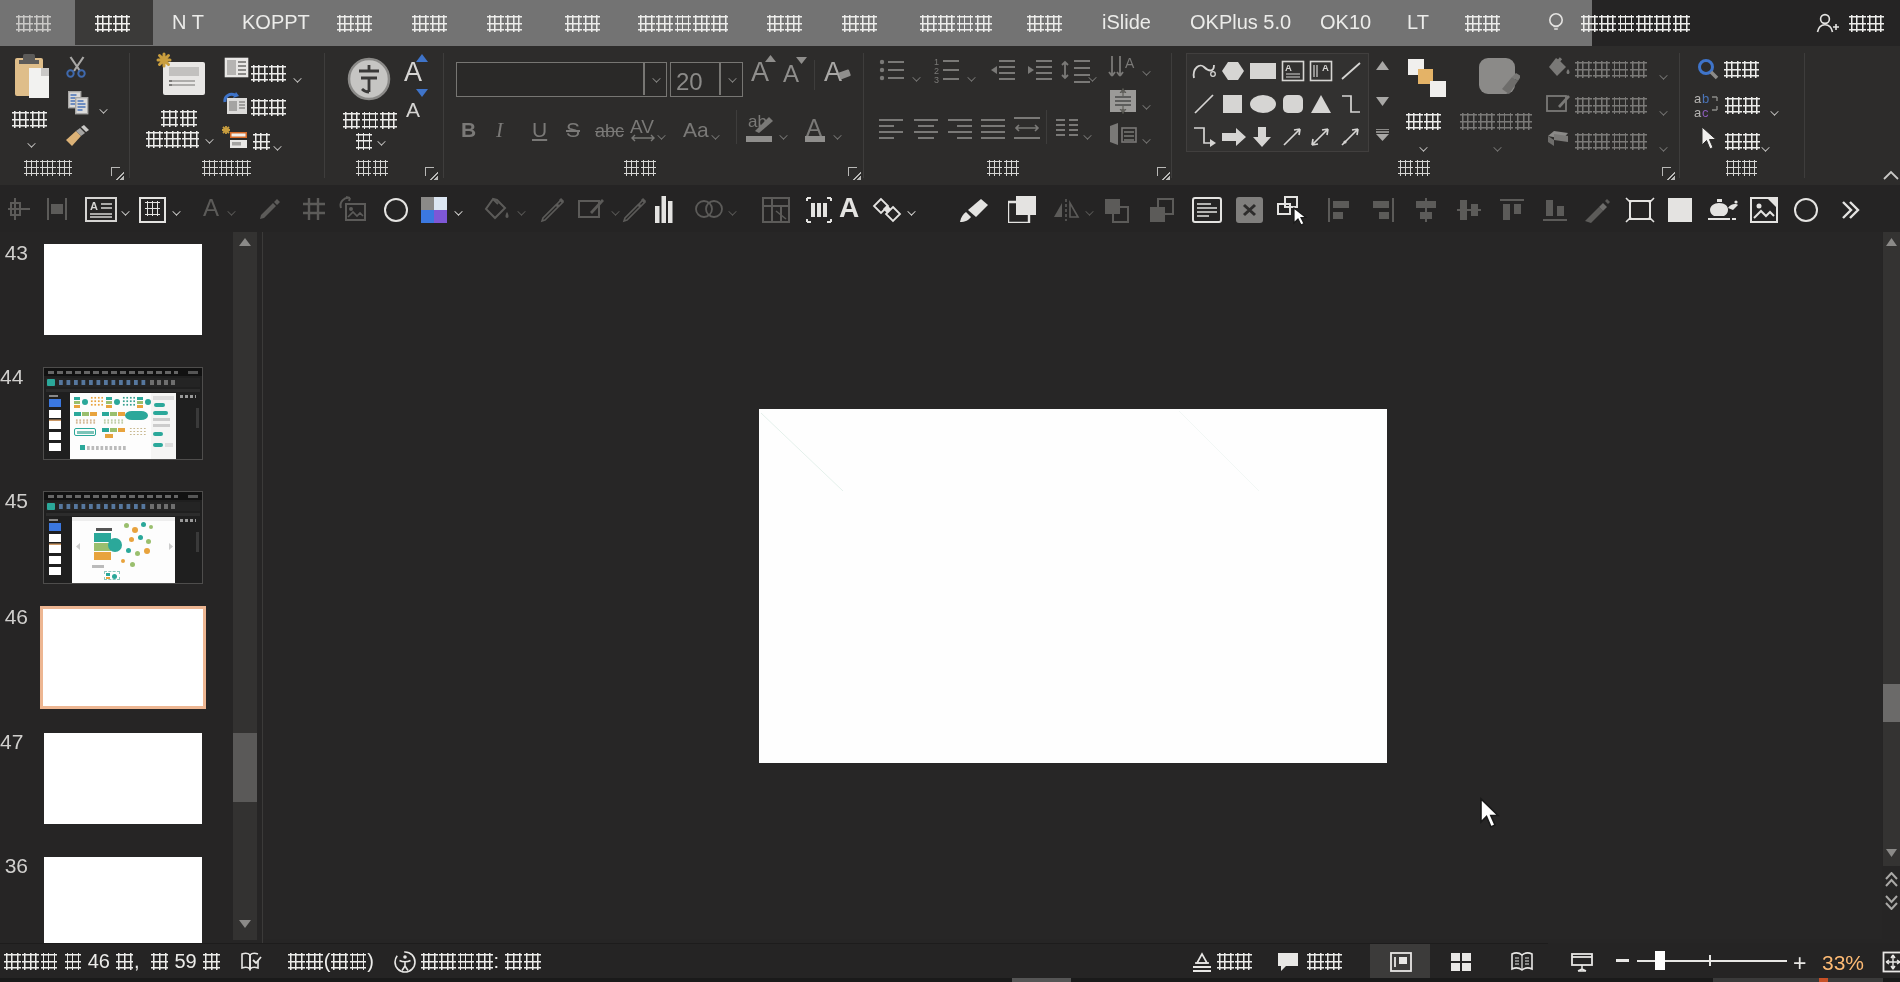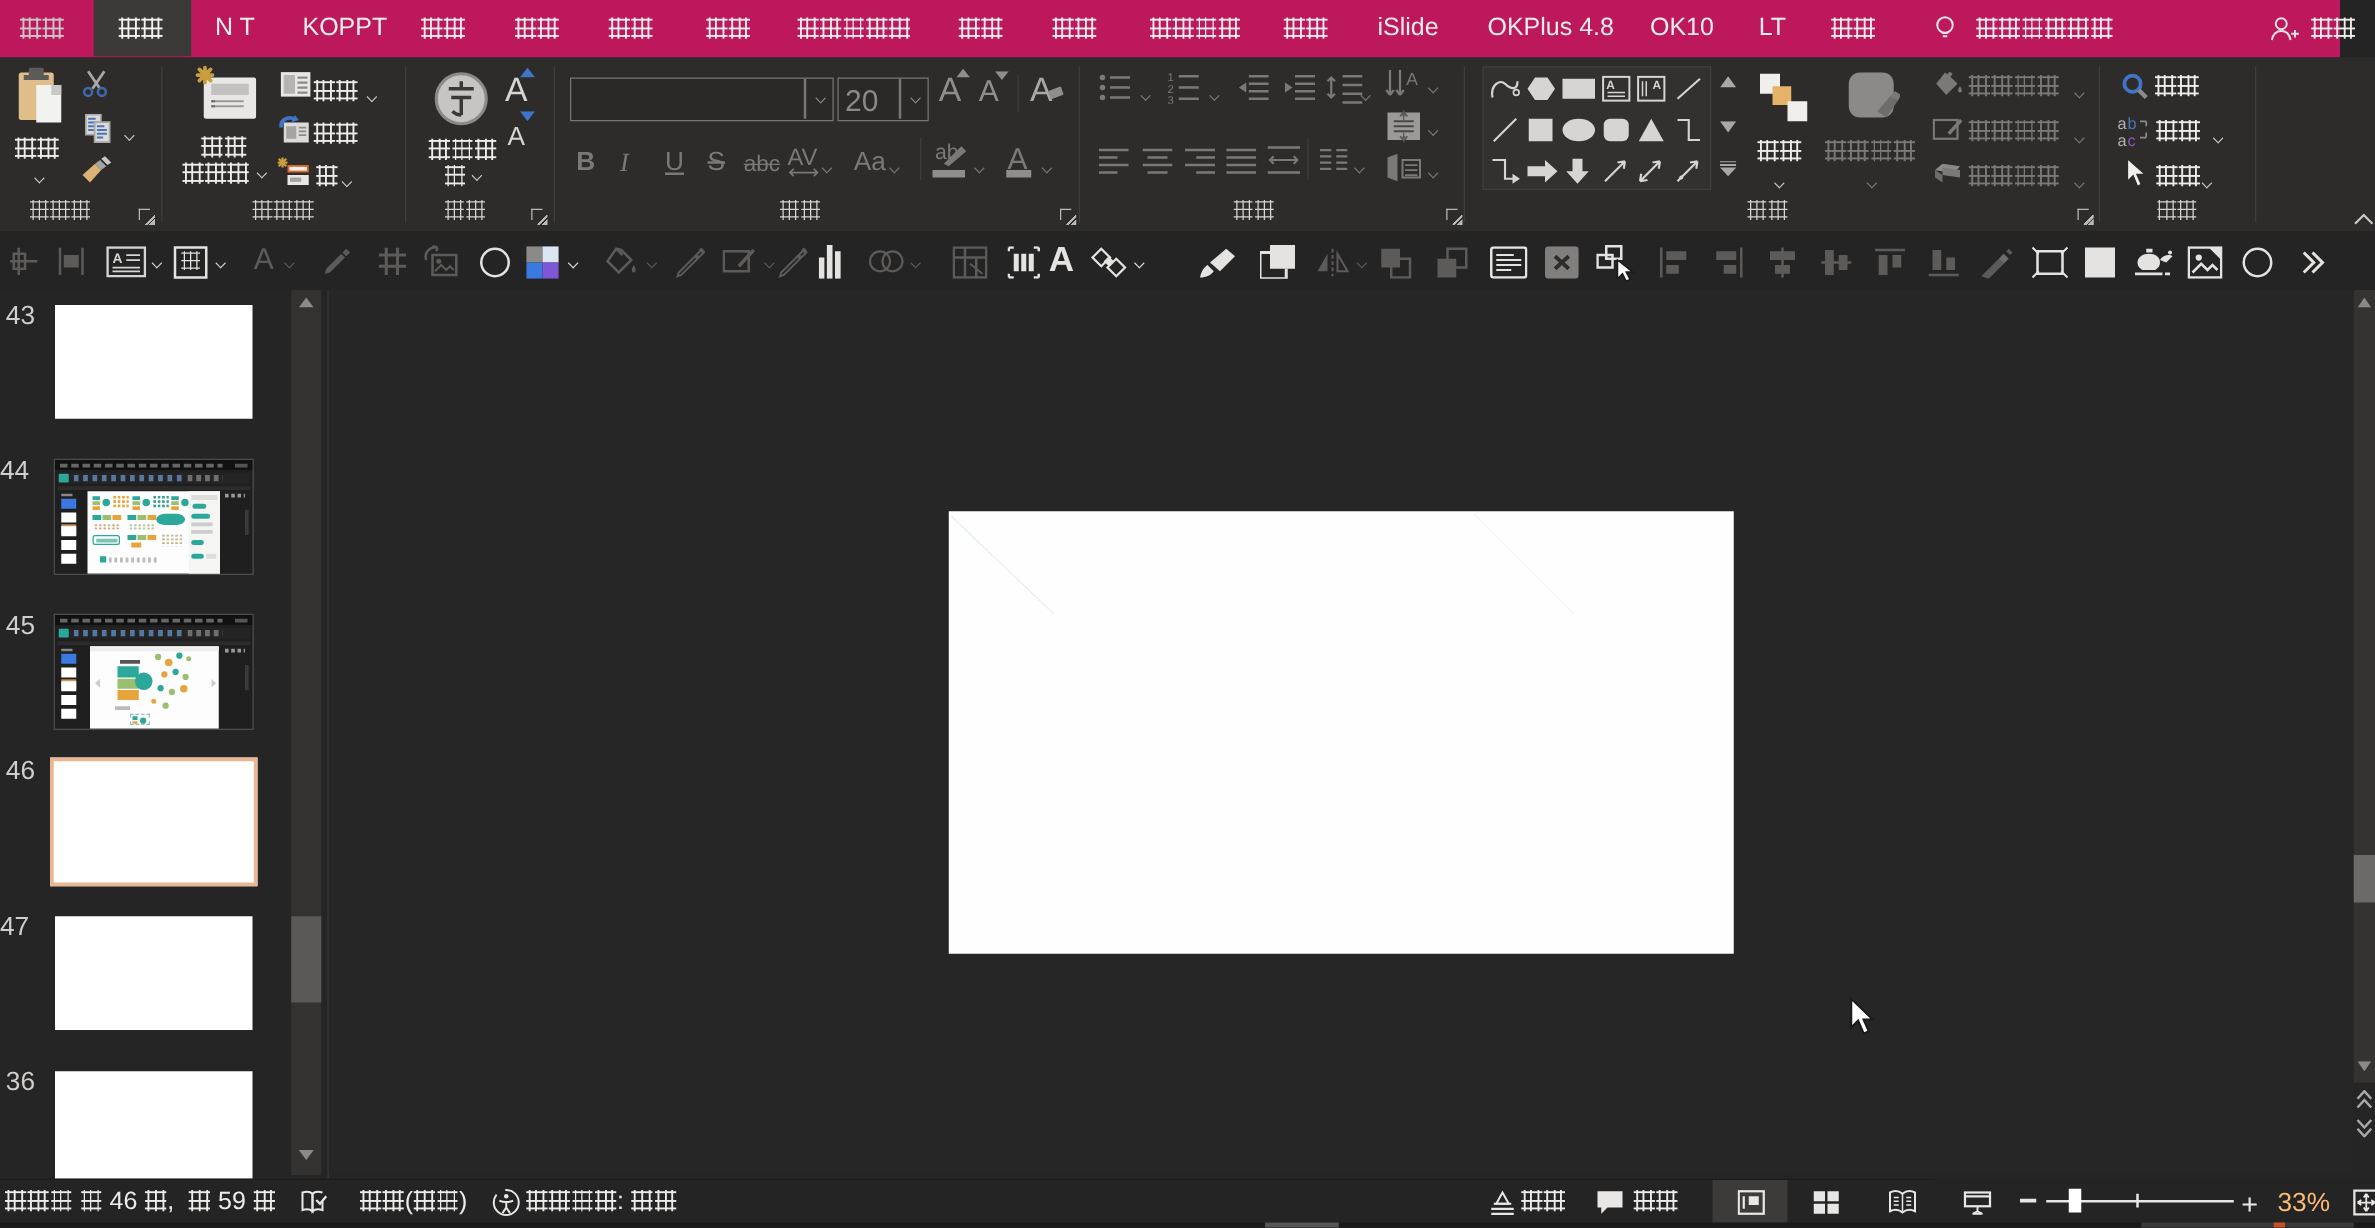--- a/index.html
+++ b/index.html
@@ -16,37 +16,37 @@
 .dl{position:absolute;width:11px;height:11px;color:#b8b8b6}
 .dl:before{content:"";position:absolute;left:0;top:0;width:8px;height:8px;border-left:1.5px solid currentColor;border-top:1.5px solid currentColor}
 .dl:after{content:"";position:absolute;right:-2px;bottom:-2px;width:8px;height:8px;background:linear-gradient(135deg,transparent 46%,currentColor 46% 62%,transparent 62%),linear-gradient(135deg,transparent 70%,currentColor 70%)}
 .glabel{position:absolute;bottom:6px;width:100%;text-align:center;font-size:18px;color:#d6d6d4;white-space:nowrap}
 .txt{color:#ececea;white-space:nowrap}
 .gray{color:#7a7977}
 .dim{color:#8f8e8c}
 </style></head>
 <body>
 
-<div class="ab" id="menubar" style="left:0;top:0;width:1872px;height:46px;background:#be185d;color:#e4e3e1;font-size:20px">
+<div class="ab" id="menubar" style="left:0;top:0;width:1592px;height:46px;background:#737373;color:#e4e3e1;font-size:20px">
   <div class="ab" style="left:75px;top:0;width:78px;height:45px;background:#3b3a39"></div>
   <div class="ab txt" style="left:15px;top:12px;color:#c9c8c6"><i class="c"></i><i class="c"></i></div>
   <div class="ab txt" style="left:94px;top:12px;color:#f2f1ef"><i class="c"></i><i class="c"></i></div>
   <div class="ab txt" style="left:172px;top:11px">N T</div>
   <div class="ab txt" style="left:242px;top:11px">KOPPT</div>
   <div class="ab txt" style="left:336px;top:12px"><i class="c"></i><i class="c"></i></div>
   <div class="ab txt" style="left:411px;top:12px"><i class="c"></i><i class="c"></i></div>
   <div class="ab txt" style="left:486px;top:12px"><i class="c"></i><i class="c"></i></div>
   <div class="ab txt" style="left:564px;top:12px"><i class="c"></i><i class="c"></i></div>
   <div class="ab txt" style="left:637px;top:12px"><i class="c"></i><i class="c"></i><i class="c"></i><i class="c"></i><i class="c"></i></div>
   <div class="ab txt" style="left:766px;top:12px"><i class="c"></i><i class="c"></i></div>
   <div class="ab txt" style="left:841px;top:12px"><i class="c"></i><i class="c"></i></div>
   <div class="ab txt" style="left:919px;top:12px"><i class="c"></i><i class="c"></i><i class="c"></i><i class="c"></i></div>
   <div class="ab txt" style="left:1026px;top:12px"><i class="c"></i><i class="c"></i></div>
   <div class="ab txt" style="left:1102px;top:11px">iSlide</div>
-  <div class="ab txt" style="left:1190px;top:11px">OKPlus 4.8</div>
+  <div class="ab txt" style="left:1190px;top:11px">OKPlus 5.0</div>
   <div class="ab txt" style="left:1320px;top:11px">OK10</div>
   <div class="ab txt" style="left:1407px;top:11px">LT</div>
   <div class="ab txt" style="left:1464px;top:12px"><i class="c"></i><i class="c"></i></div>
   <svg class="ab" style="left:1545px;top:11px" width="22" height="24" viewBox="0 0 22 24">
       <circle cx="11" cy="9" r="6.2" fill="none" stroke="#e4e3e1" stroke-width="1.6"></circle>
       <path d="M8.5 15.5h5M9.2 18h3.6" stroke="#e4e3e1" stroke-width="1.5" fill="none"></path>
     </svg>
   <div class="ab txt" style="left:1580px;top:12px"><i class="c"></i><i class="c"></i><i class="c"></i><i class="c"></i><i class="c"></i><i class="c"></i></div>
   <svg class="ab" style="left:1814px;top:11px" width="26" height="24" viewBox="0 0 26 24">
       <circle cx="11" cy="8" r="4.4" fill="none" stroke="#e4e3e1" stroke-width="1.6"></circle>

